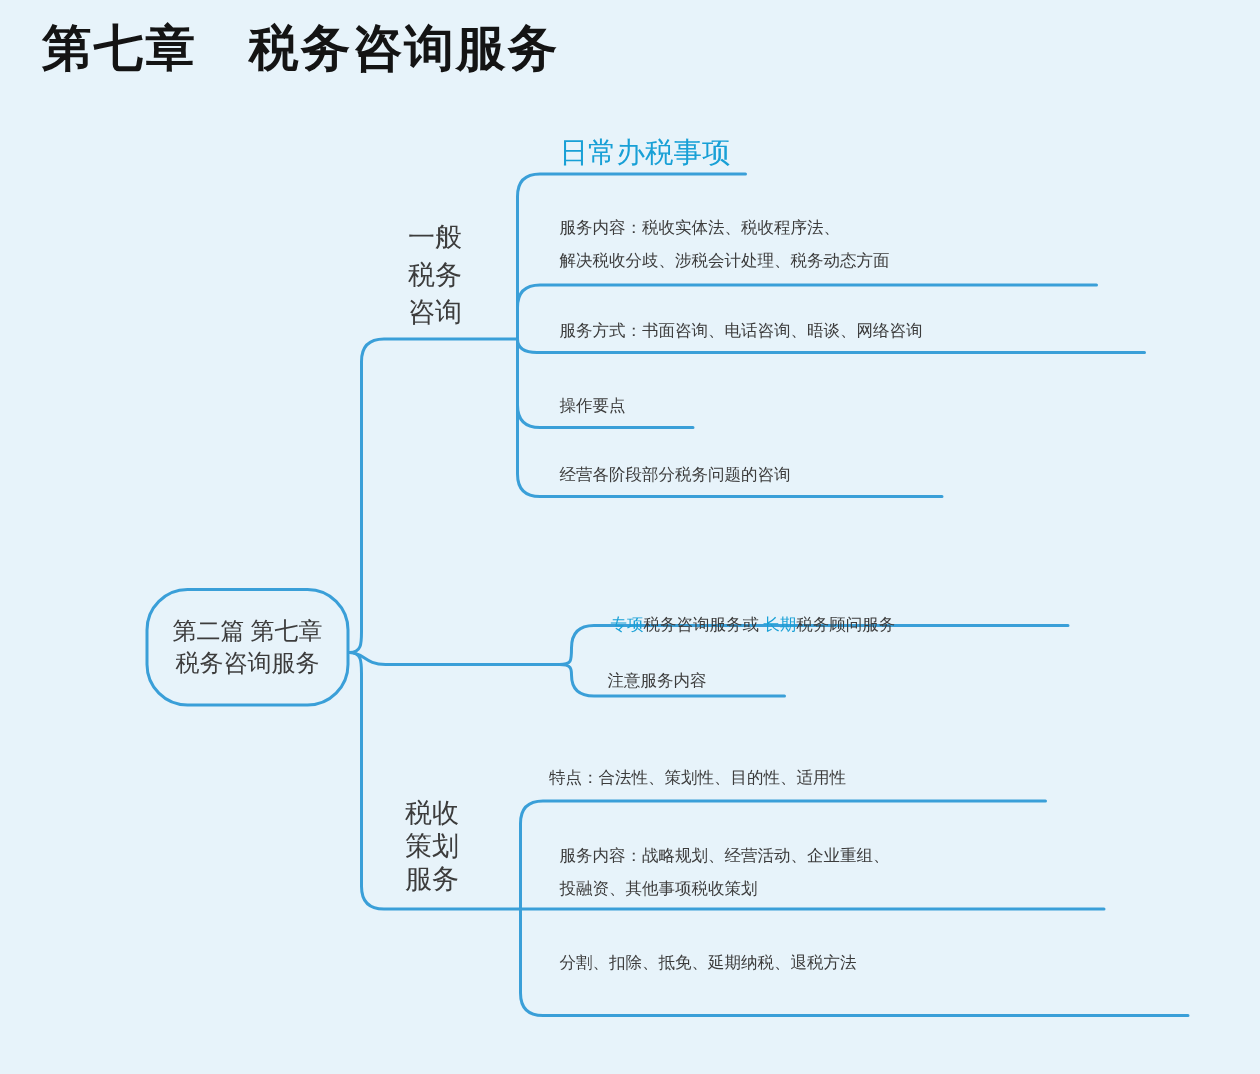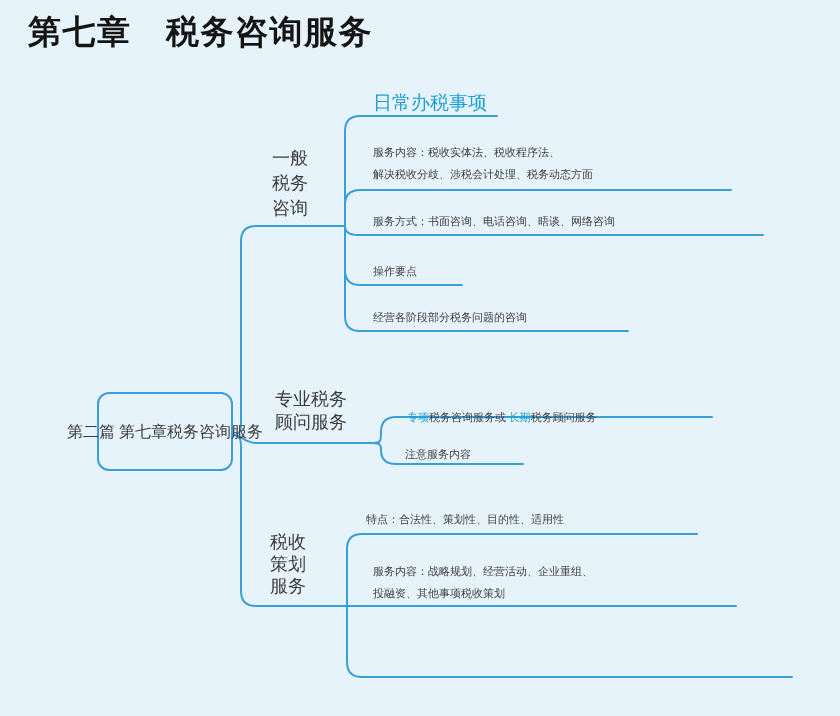--- a/index.html
+++ b/index.html
@@ -15,22 +15,22 @@
   svg.wires{position:absolute;left:0;top:0;width:840px;height:716px;}
   svg.wires path{fill:none;stroke:var(--line-blue);stroke-width:2;stroke-linecap:round;stroke-linejoin:round;}
   .title{
     position:absolute;left:28px;top:10px;
     font-family:"Liberation Sans","DejaVu Sans",sans-serif;
     font-size:33px;font-weight:bold;letter-spacing:1.5px;
     color:var(--title-color);white-space:nowrap;
   }
   .root-node{
     position:absolute;left:97px;top:392px;width:136px;height:79px;
-    border:2px solid var(--line-blue);border-radius:12px;
-    display:flex;flex-direction:row;align-items:center;justify-content:center;
+    border:2px solid var(--line-blue);border-radius:28px;
+    display:flex;flex-direction:column;align-items:center;justify-content:center;
     box-sizing:border-box;
     font-size:16px;line-height:21px;color:var(--text-dark);
     text-align:center;white-space:nowrap;
   }
   .t{
     position:absolute;font-size:11px;line-height:21.5px;
     color:var(--text-dark);white-space:nowrap;
   }
   .t.heading{font-size:19px;}
   .cyan{color:var(--accent-cyan);}
@@ -68,24 +68,20 @@
     <div>第二篇 第七章</div>
     <div>税务咨询服务</div>
   </div>
 
   <div class="label" style="left:272px;top:146px;line-height:25px;">
     <div>一般</div>
     <div>税务</div>
     <div>咨询</div>
   </div>
 
-  <div class="label" style="left:275px;top:388px;line-height:23px;">
-    <div>专业税务</div>
-    <div>顾问服务</div>
-  </div>
 
   <div class="label" style="left:270px;top:531px;line-height:22px;">
     <div>税收</div>
     <div>策划</div>
     <div>服务</div>
   </div>
 
   <div class="t heading cyan" style="left:373px;top:92px;">日常办税事项</div>
 
   <div class="t" style="left:373px;top:142px;">
@@ -106,15 +102,16 @@
   <div class="t" style="left:405px;top:444px;">注意服务内容</div>
 
   <div class="t" style="left:366px;top:509px;">特点：合法性、策划性、目的性、适用性</div>
 
   <div class="t" style="left:373px;top:561px;">
     <div>服务内容：战略规划、经营活动、企业重组、</div>
     <div>投融资、其他事项税收策划</div>
   </div>
 
   <div class="t" style="left:373px;top:632px;">
+    <div>分割、扣除、抵免、延期纳税、退税方法</div>
   </div>
 
 </div>
 
 </body></html>

